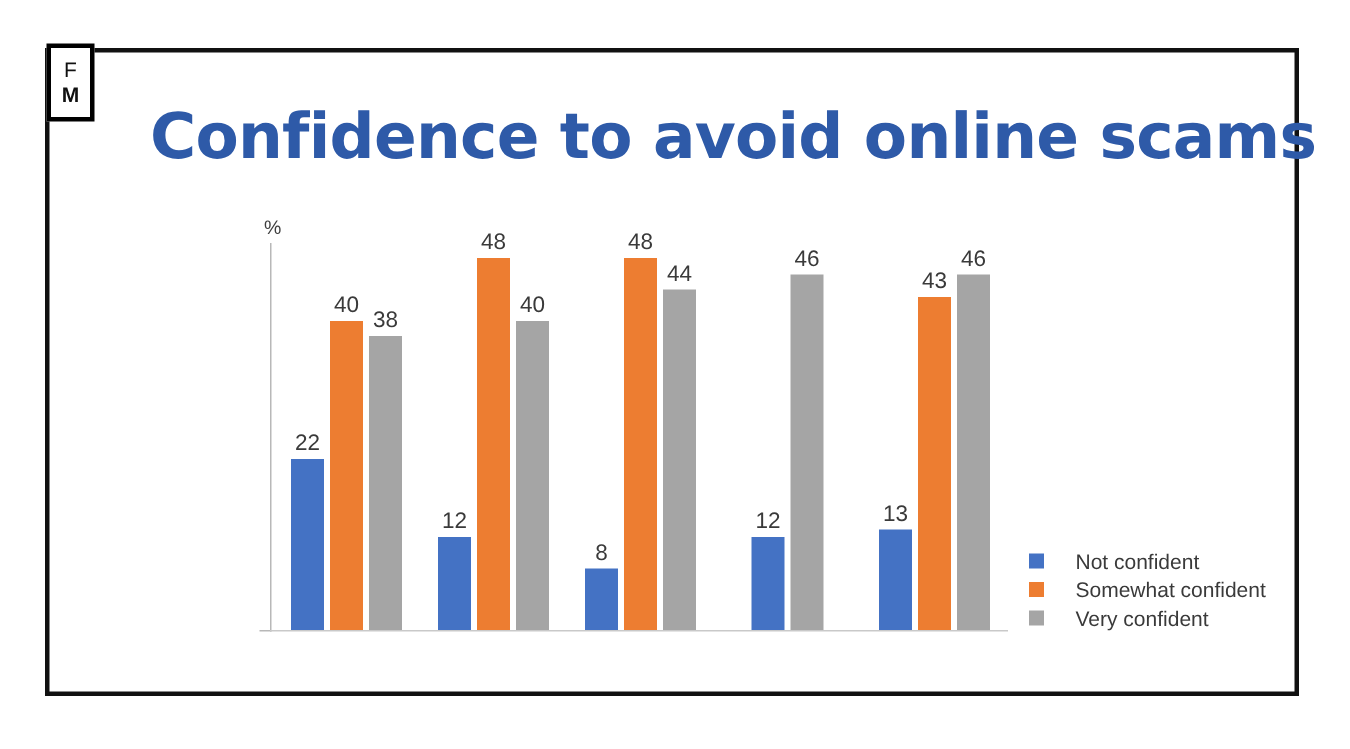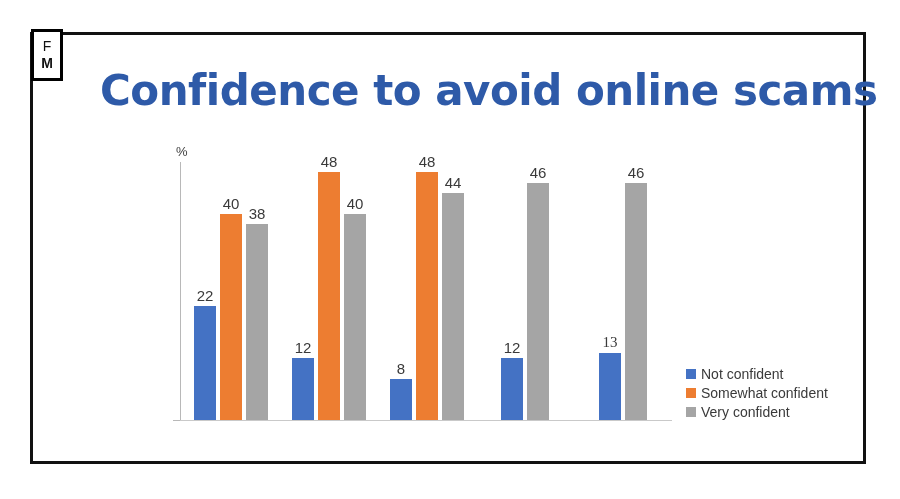--- a/index.html
+++ b/index.html
@@ -185,21 +185,21 @@
     position: absolute;
     left: 686px;
     top: 366px;
     display: flex;
     flex-direction: column;
     gap: 3px;
   }
   .legend-item {
     display: flex;
     align-items: center;
-    gap: 5px;
+    gap: 21px;
     height: 16px;
   }
   .legend-swatch {
     width: 10px;
     height: 10px;
     flex: 0 0 auto;
   }
   .legend-text {
     font-size: 14px;
     color: #3a3a3a;
@@ -277,22 +277,26 @@
           <div class="bar-value" style="bottom: 64px;">12</div>
           <div class="bar s0" style="height: 62px; background: rgb(68, 114, 196);"></div>
         </div>
         <div class="bar-wrap">
           <div class="bar-value" style="bottom: 239px;">46</div>
           <div class="bar s2" style="height: 237px; background: rgb(165, 165, 165);"></div>
         </div>
       </div>
       <div class="group">
         <div class="bar-wrap">
-          <div class="bar-value" style="bottom: 69px; font-family: Liberation Serif, serif;">13</div>
+          <div class="bar-value" style="bottom: 69px;">13</div>
           <div class="bar s0" style="height: 67px; background: rgb(68, 114, 196);"></div>
+        </div>
+        <div class="bar-wrap">
+          <div class="bar-value" style="bottom: 224px;">43</div>
+          <div class="bar s1" style="height: 222px; background: rgb(237, 125, 49);"></div>
         </div>
         <div class="bar-wrap">
           <div class="bar-value" style="bottom: 239px;">46</div>
           <div class="bar s2" style="height: 237px; background: rgb(165, 165, 165);"></div>
         </div>
       </div>
     </div>
 
 
   <div class="legend" id="legend">

